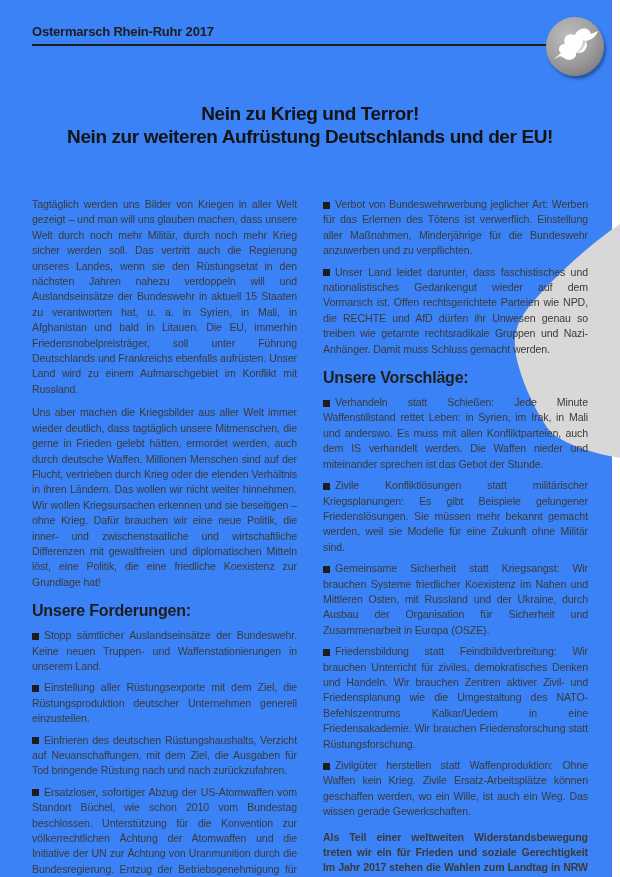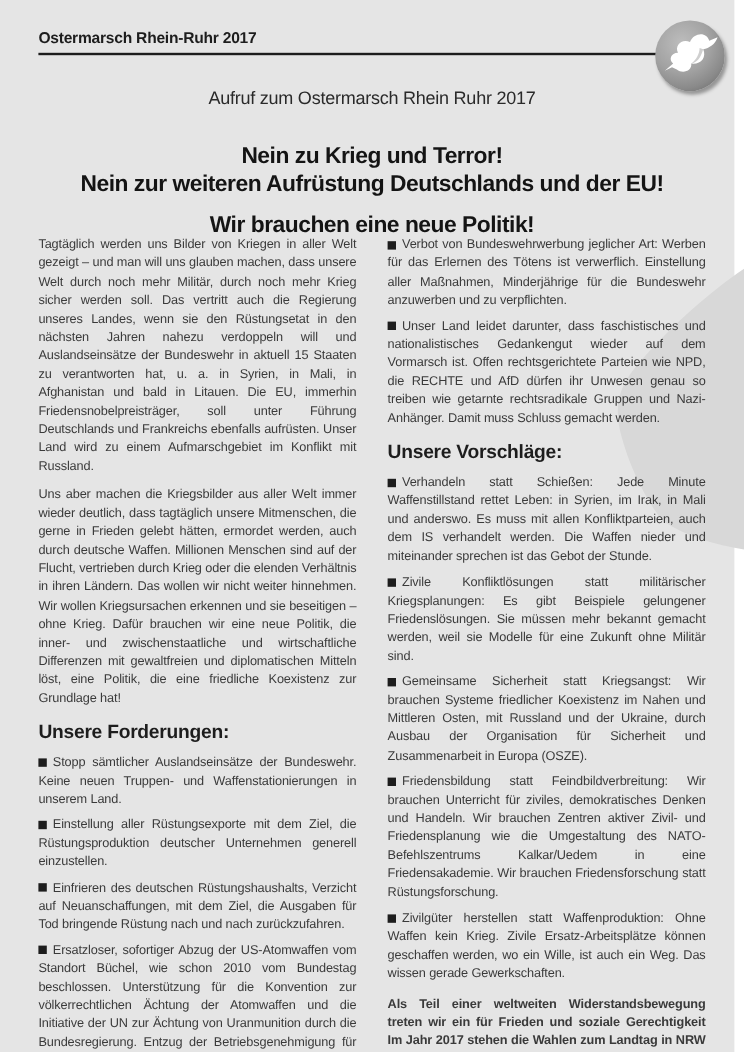--- a/index.html
+++ b/index.html
@@ -5,21 +5,21 @@
   * { margin: 0; padding: 0; box-sizing: border-box; }
   html, body { width: 620px; background: #ffffff; }
   body {
     font-family: "Liberation Sans", "DejaVu Sans", sans-serif;
     color: #3a3a3a;
     position: relative;
     width: 620px;
     height: 877px;
     overflow: hidden;
   }
-  .page { position: relative; width: 612px; height: 877px; background: #e5e5e5; }
+  .page { position: relative; width: 612px; height: 877px; background: #3b82f6; }
 
   
   .header { position: absolute; left: 32px; top: 24px; right: 32px; }
   .header-title {
     font-size: 13px; font-weight: bold; color: #1d1d1d; letter-spacing: -0.2px;
   }
   .header-rule {
     position: absolute; left: 32px; top: 44px; width: 532px; height: 2px; background: #1d1d1d;
   }
   .emblem {
@@ -77,26 +77,24 @@
   </div>
   <div class="header-rule"></div>
   <div class="emblem">
     <svg width="50" height="48" viewBox="0 0 50 48" aria-hidden="true">
       <path fill="#ffffff" d="M10 33 L4 36 L11 30 C7 27 9 21 15 21 C12 15 18 9 25 12 C28 4 39 3 41 11 L48 8 C46 14 41 17 36 18 C39 25 34 31 26 30 C27 36 19 39 14 35 Z"></path>
       <path fill="#cfcfcf" d="M26 30 C30 27 33 22 33 17 L36 18 C34 25 31 29 26 30 Z"></path>
     </svg>
   </div>
 
   <div class="titles">
-    <div class="subtitle">Aufruf zum Ostermarsch Rhein Ruhr 2017</div>
     <div class="headline">
       <div>Nein zu Krieg und Terror!</div>
       <div>Nein zur weiteren Aufrüstung Deutschlands und der EU!</div>
     </div>
-    <div class="headline3">Wir brauchen eine neue Politik!</div>
   </div>
 
   <div class="columns">
 
     <div class="col">
       <p>Tagtäglich werden uns Bilder von Kriegen in aller Welt gezeigt – und man will uns glauben machen, dass unsere Welt durch noch mehr Militär, durch noch mehr Krieg sicher werden soll. Das vertritt auch die Regierung unseres Landes, wenn sie den Rüstungsetat in den nächsten Jahren nahezu verdoppeln will und Auslandseinsätze der Bundeswehr in aktuell 15 Staaten zu verantworten hat, u. a. in Syrien, in Mali, in Afghanistan und bald in Litauen. Die EU, immerhin Friedensnobelpreisträger, soll unter Führung Deutschlands und Frankreichs ebenfalls aufrüsten. Unser Land wird zu einem Aufmarschgebiet im Konflikt mit Russland.</p>
       <p>Uns aber machen die Kriegsbilder aus aller Welt immer wieder deutlich, dass tagtäglich unsere Mitmenschen, die gerne in Frieden gelebt hätten, ermordet werden, auch durch deutsche Waffen. Millionen Menschen sind auf der Flucht, vertrieben durch Krieg oder die elenden Verhältnis in ihren Ländern. Das wollen wir nicht weiter hinnehmen. Wir wollen Kriegsursachen erkennen und sie beseitigen – ohne Krieg. Dafür brauchen wir eine neue Politik, die inner- und zwischenstaatliche und wirtschaftliche Differenzen mit gewaltfreien und diplomatischen Mitteln löst, eine Politik, die eine friedliche Koexistenz zur Grundlage hat!</p>
 
       <div class="section-heading">Unsere Forderungen:</div>
 

